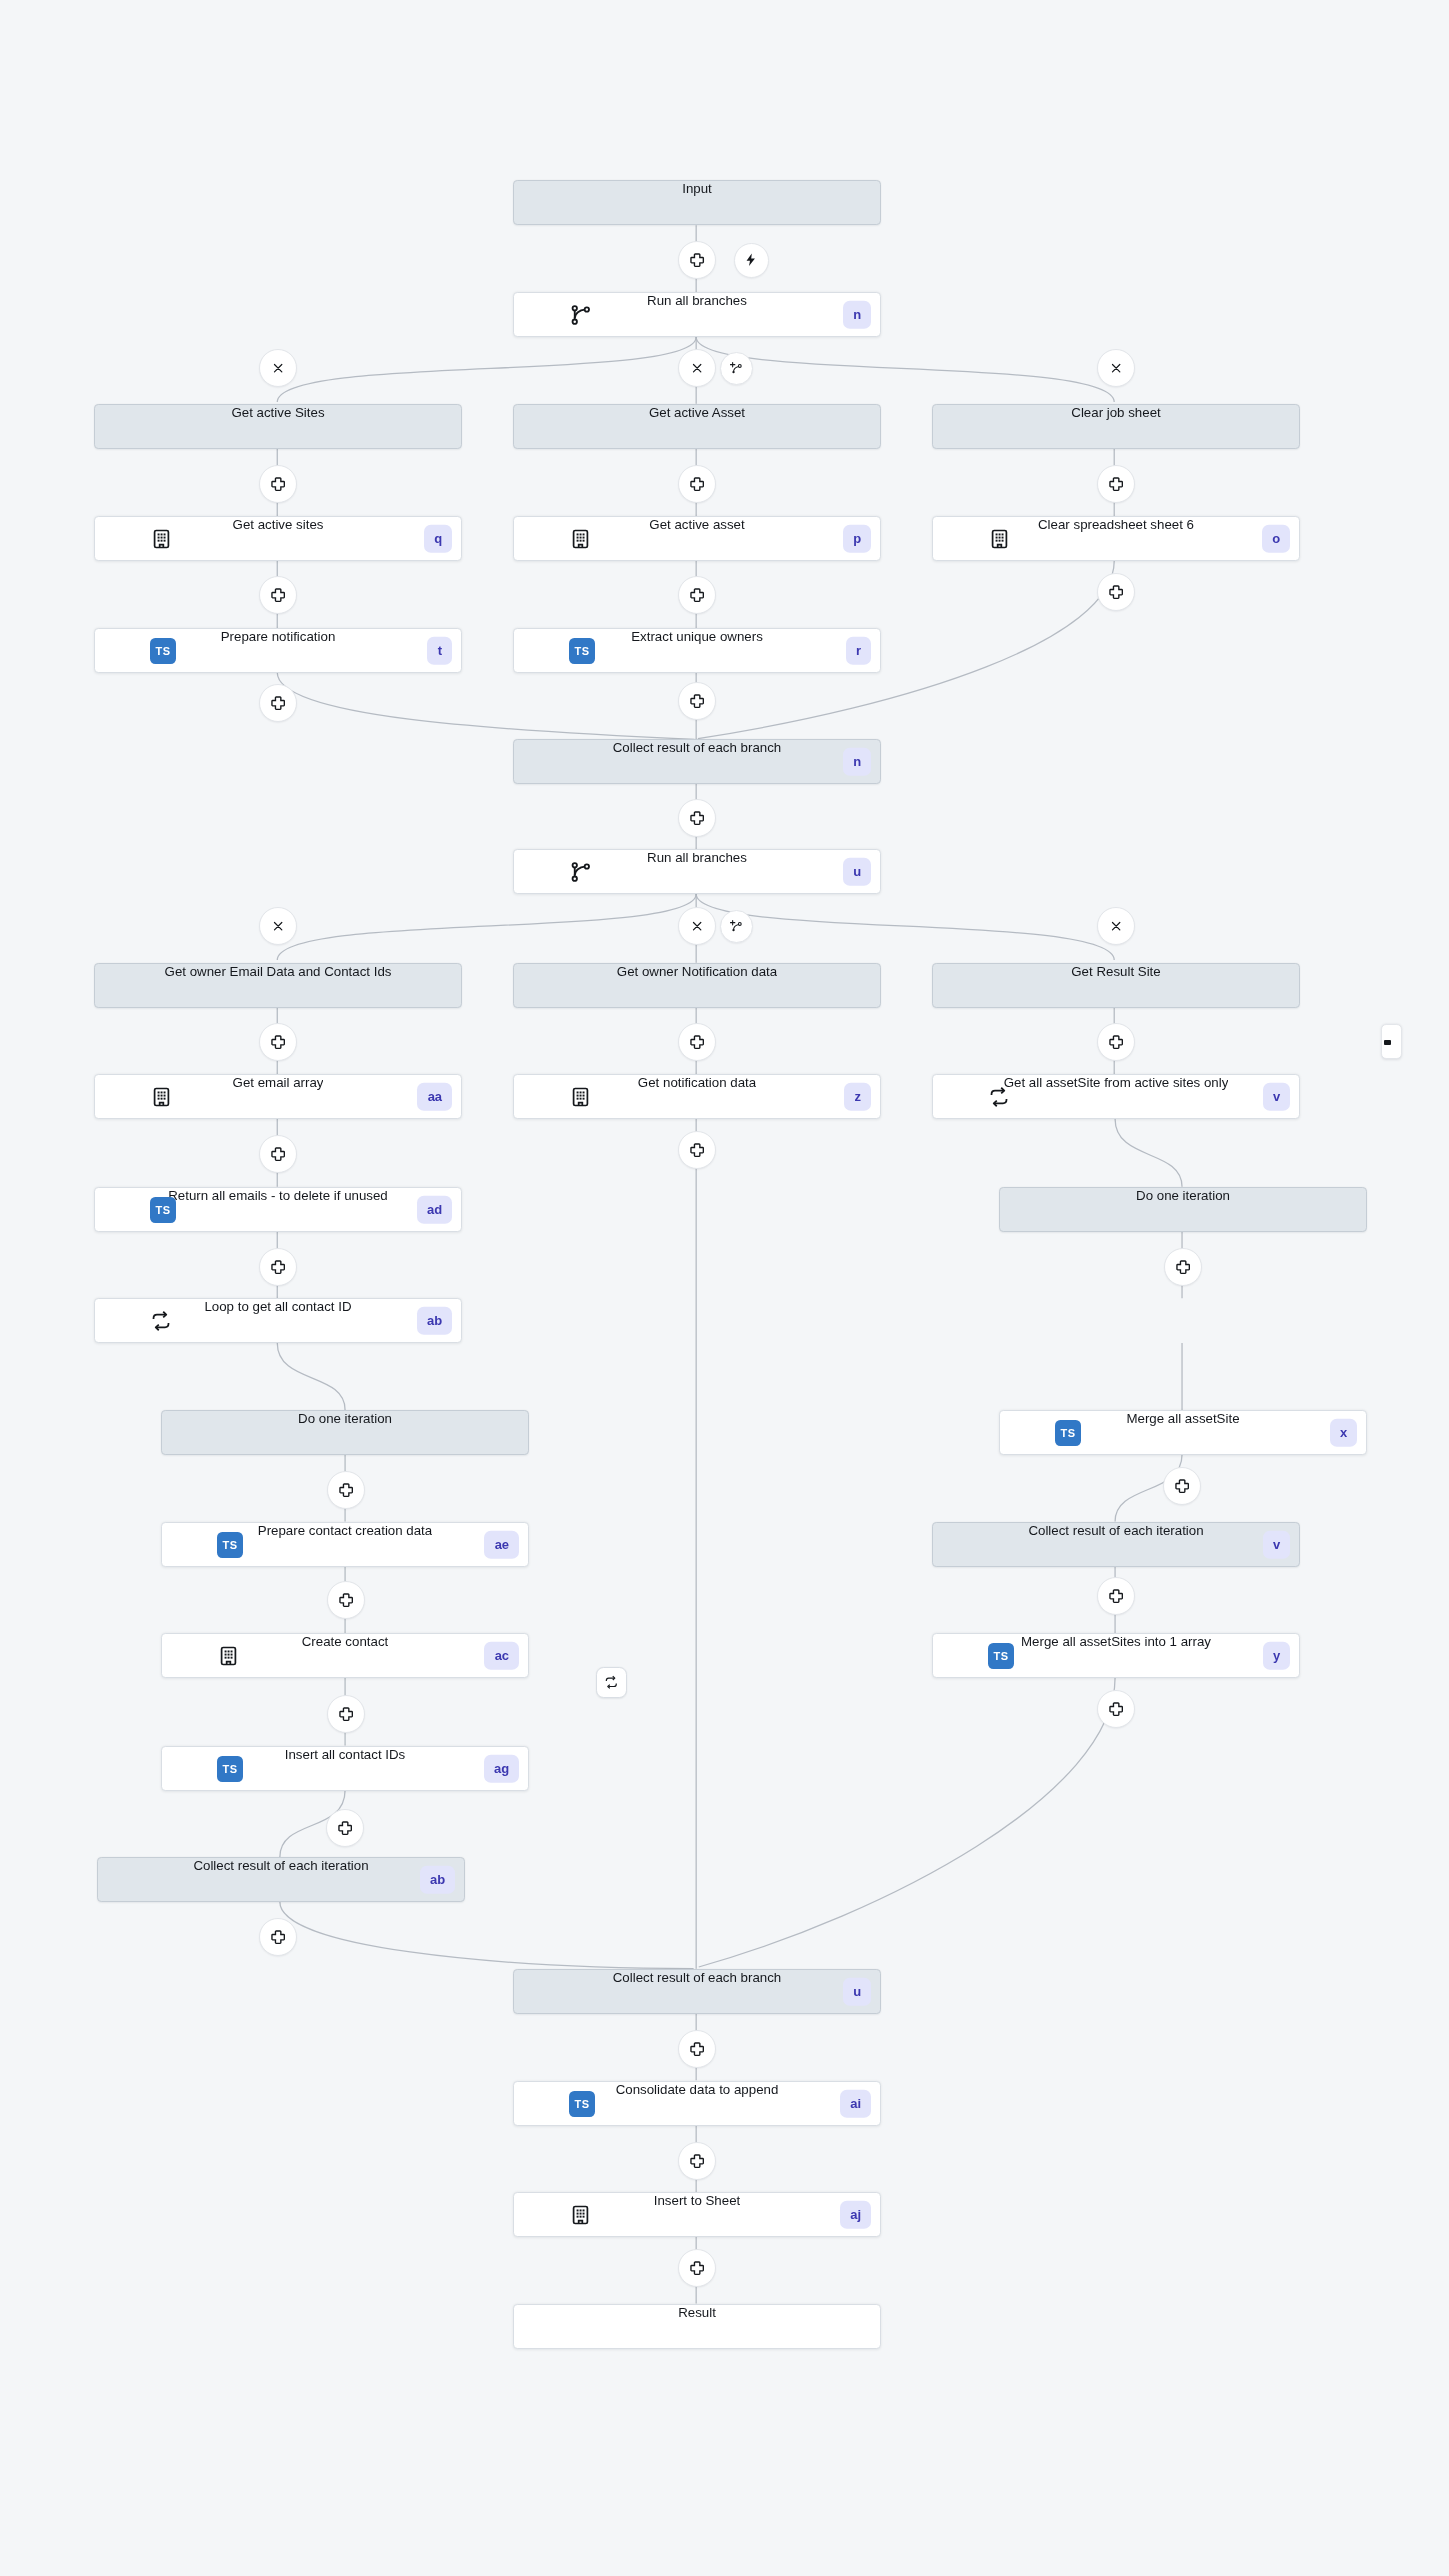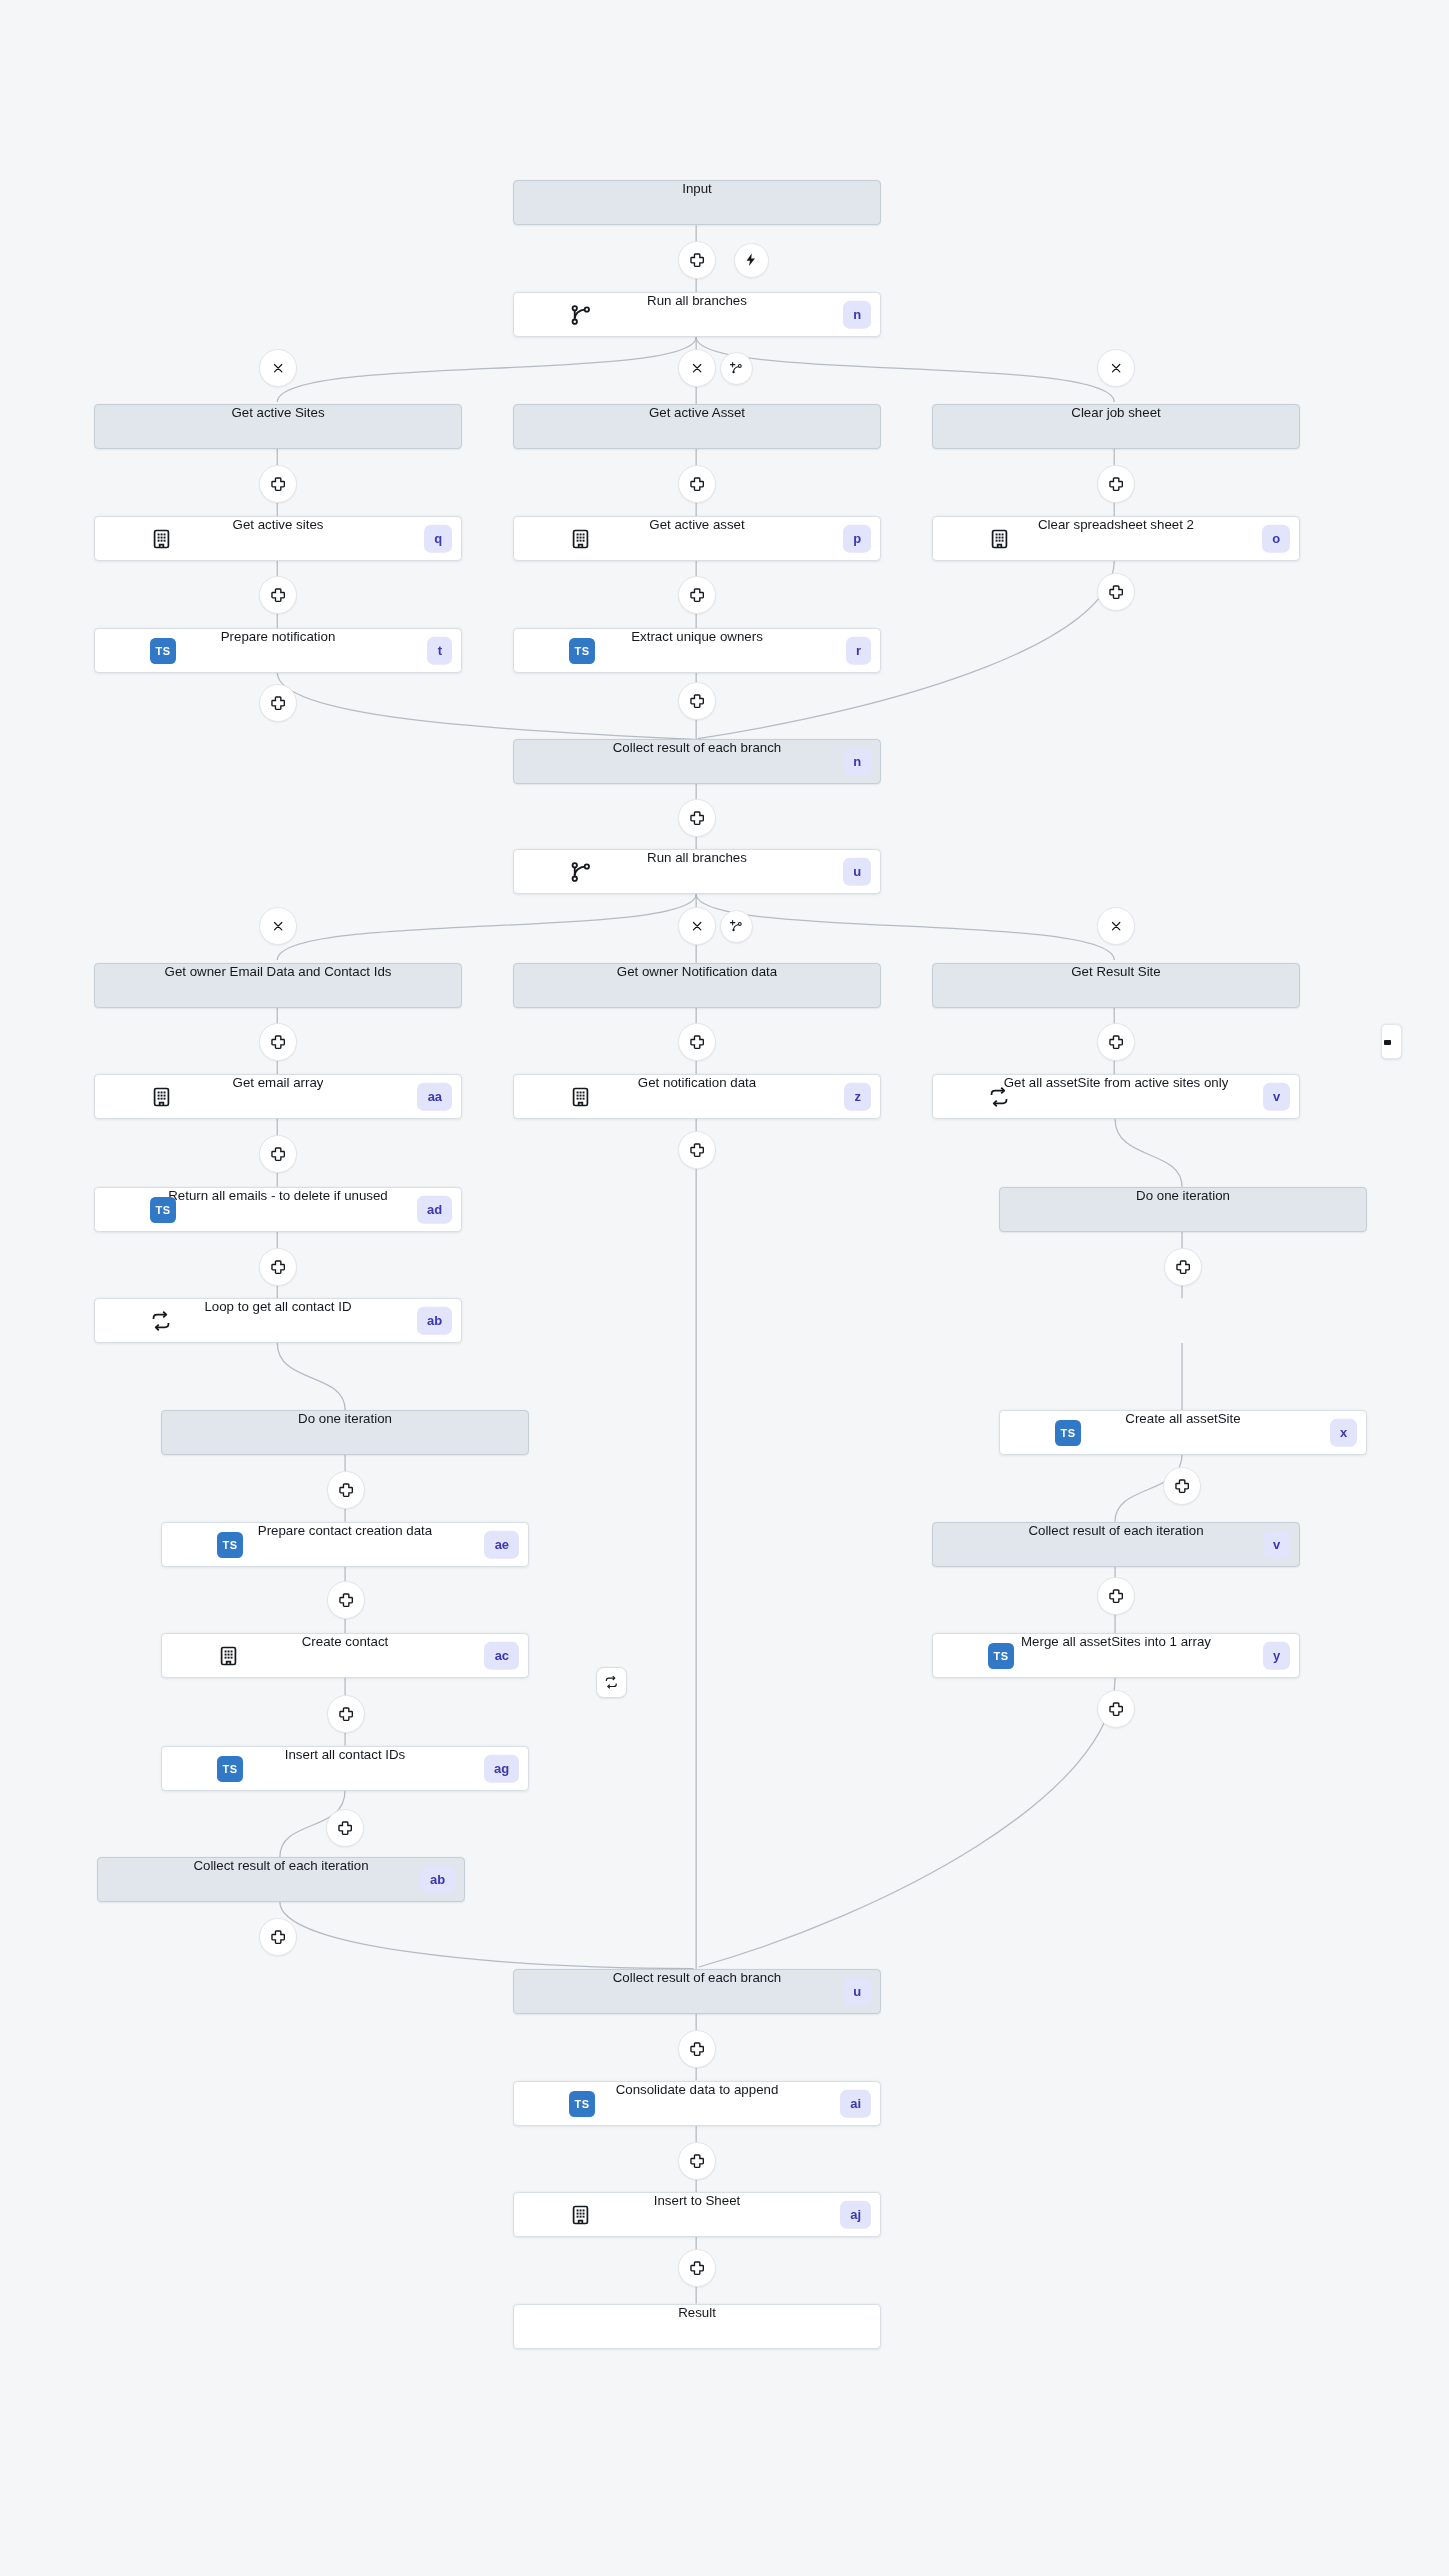--- a/index.html
+++ b/index.html
@@ -165,21 +165,21 @@
       </span>
   <span class="nlabel">Get active asset</span>
   <span class="badge">p</span>
 </div>
 <div class="node white" style="left:932px;top:516px">
   <span class="nicon">
         <svg width="23" height="23" viewBox="0 0 27 27">
           <use href="#i-building"></use>
         </svg>
       </span>
-  <span class="nlabel">Clear spreadsheet sheet 2</span>
+  <span class="nlabel">Clear spreadsheet sheet 6</span>
   <span class="badge">o</span>
 </div>
 
 <div class="node white" style="left:94px;top:628px">
   <span class="nicon">
         <span class="tsicon">TS</span>
       </span>
   <span class="nlabel">Prepare notification</span>
   <span class="badge">t</span>
 </div>
@@ -265,21 +265,21 @@
   <span class="badge">ab</span>
 </div>
 
 <div class="node hdr" style="left:161px;top:1410px">
   <span class="nlabel">Do one iteration</span>
 </div>
 <div class="node white" style="left:999px;top:1410px">
   <span class="nicon">
         <span class="tsicon">TS</span>
       </span>
-  <span class="nlabel">Create all assetSite</span>
+  <span class="nlabel">Merge all assetSite</span>
   <span class="badge">x</span>
 </div>
 
 <div class="node white" style="left:161px;top:1522px">
   <span class="nicon">
         <span class="tsicon">TS</span>
       </span>
   <span class="nlabel">Prepare contact creation data</span>
   <span class="badge">ae</span>
 </div>

